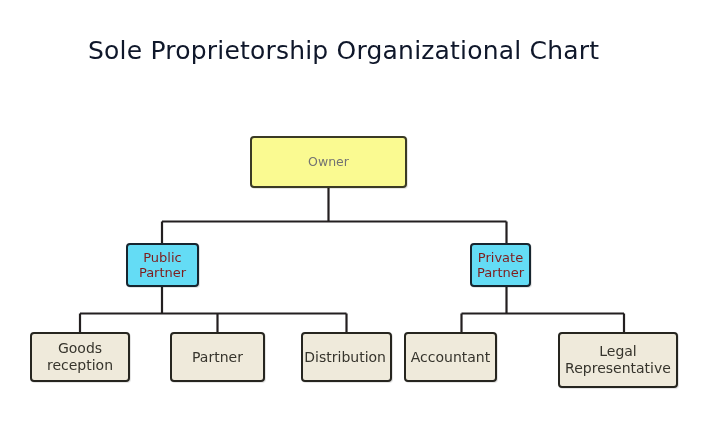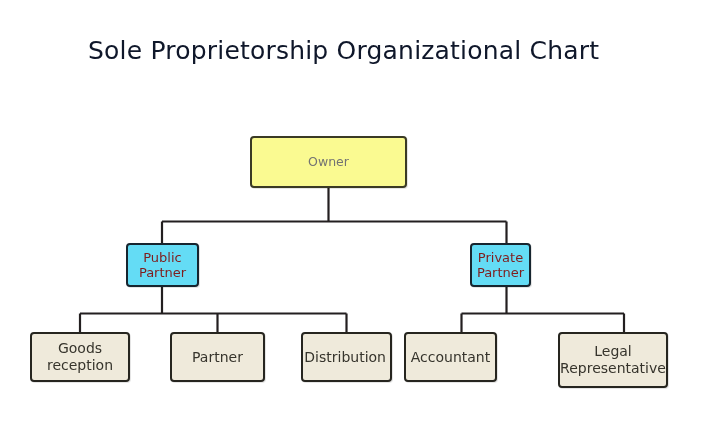--- a/index.html
+++ b/index.html
@@ -130,18 +130,18 @@
   </div>
 
   <div class="node node-leaf" style="left:301px; top:332px; width:91px; height:50px;justify-content:flex-end;">
     <span class="node-label">Distribution</span>
   </div>
 
   <div class="node node-leaf" style="left:404px; top:332px; width:93px; height:50px;">
     <span class="node-label">Accountant</span>
   </div>
 
-  <div class="node node-leaf" style="left:558px; top:332px; width:110px; height:56px;">
+  <div class="node node-leaf" style="left:558px; top:332px; width:120px; height:56px;">
     <span class="node-label">Legal
 Representative</span>
   </div>
 
 </div>
 
 </body></html>

